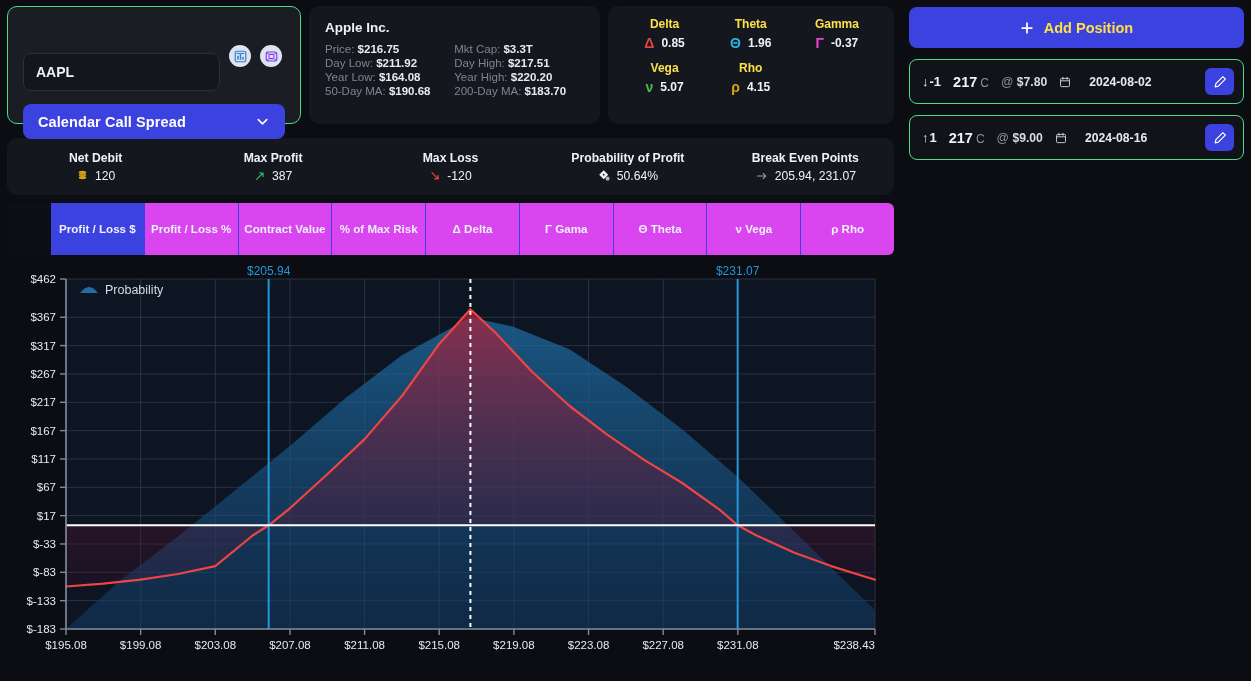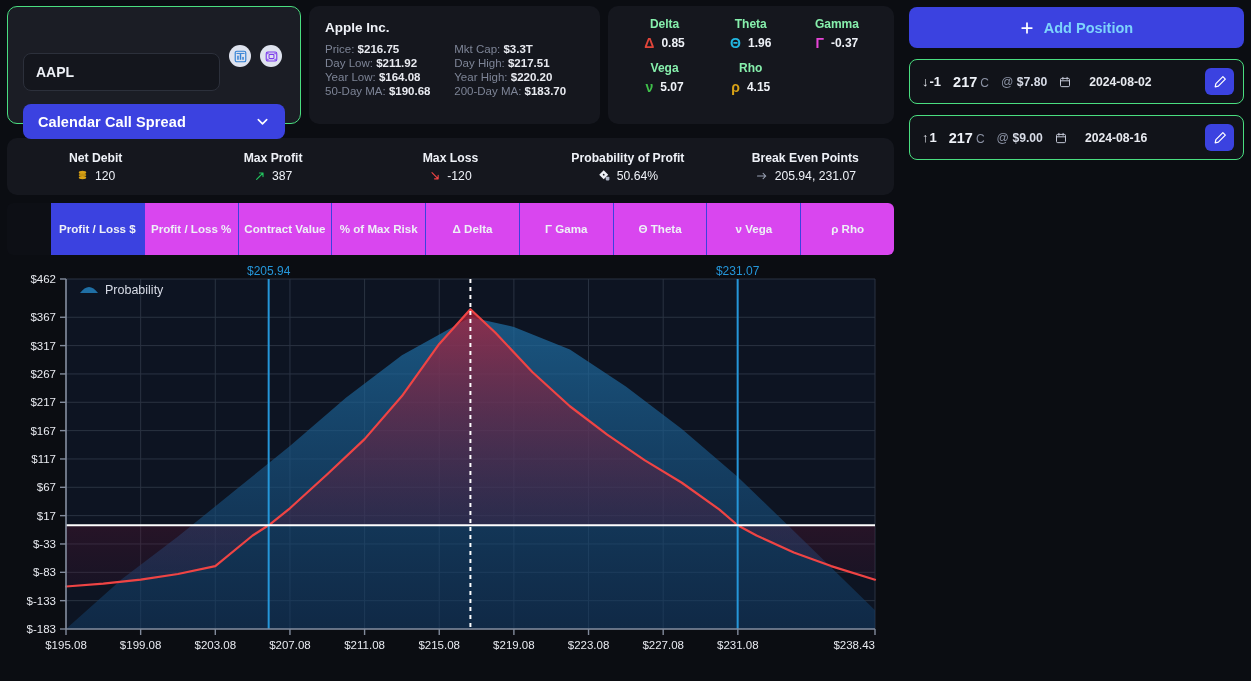--- a/index.html
+++ b/index.html
@@ -81,21 +81,21 @@
   
   .greeks-card {
     width: 288px; height: 118px;
     padding: 11px 14px;
   }
   .greeks-grid {
     display: grid;
     grid-template-columns: 1fr 1fr 1fr;
     text-align: center;
   }
-  .greek-name { font-size: 12px; font-weight: 700; color: #86efac; margin-bottom: 4px; }
+  .greek-name { font-size: 12px; font-weight: 700; color: #fde047; margin-bottom: 4px; }
   .greek-val { font-size: 12px; font-weight: 700; color: #eef1f7; display: flex; align-items: center; justify-content: center; gap: 7px; }
   .greek-sym { font-size: 14px; font-weight: 700; }
   .greeks-row2 { margin-top: 10px; }
 
   
   .metrics {
     margin: 8px 7px 0 7px;
     height: 57px;
     background: #15171e;
     border-radius: 10px;
@@ -136,21 +136,21 @@
   
   .chart-wrap { margin: 6px 0 0 0; width: 901px; height: 410px; position: relative; }
   .chart-svg { display: block; }
 
   
   .sidebar { width: 350px; height: 681px; padding: 7px 8px; }
   .add-btn {
     width: 335px; height: 41px;
     background: #3b42e0;
     border: none; border-radius: 8px;
-    color: #7dd3fc;
+    color: #fde047;
     font-size: 14.5px; font-weight: 700;
     font-family: "Liberation Sans", sans-serif;
     display: flex; align-items: center; justify-content: center; gap: 10px;
     cursor: pointer;
   }
   .pos-card {
     margin-top: 11px;
     width: 335px; height: 45px;
     background: #111319;
     border: 1px solid #4ade80;

